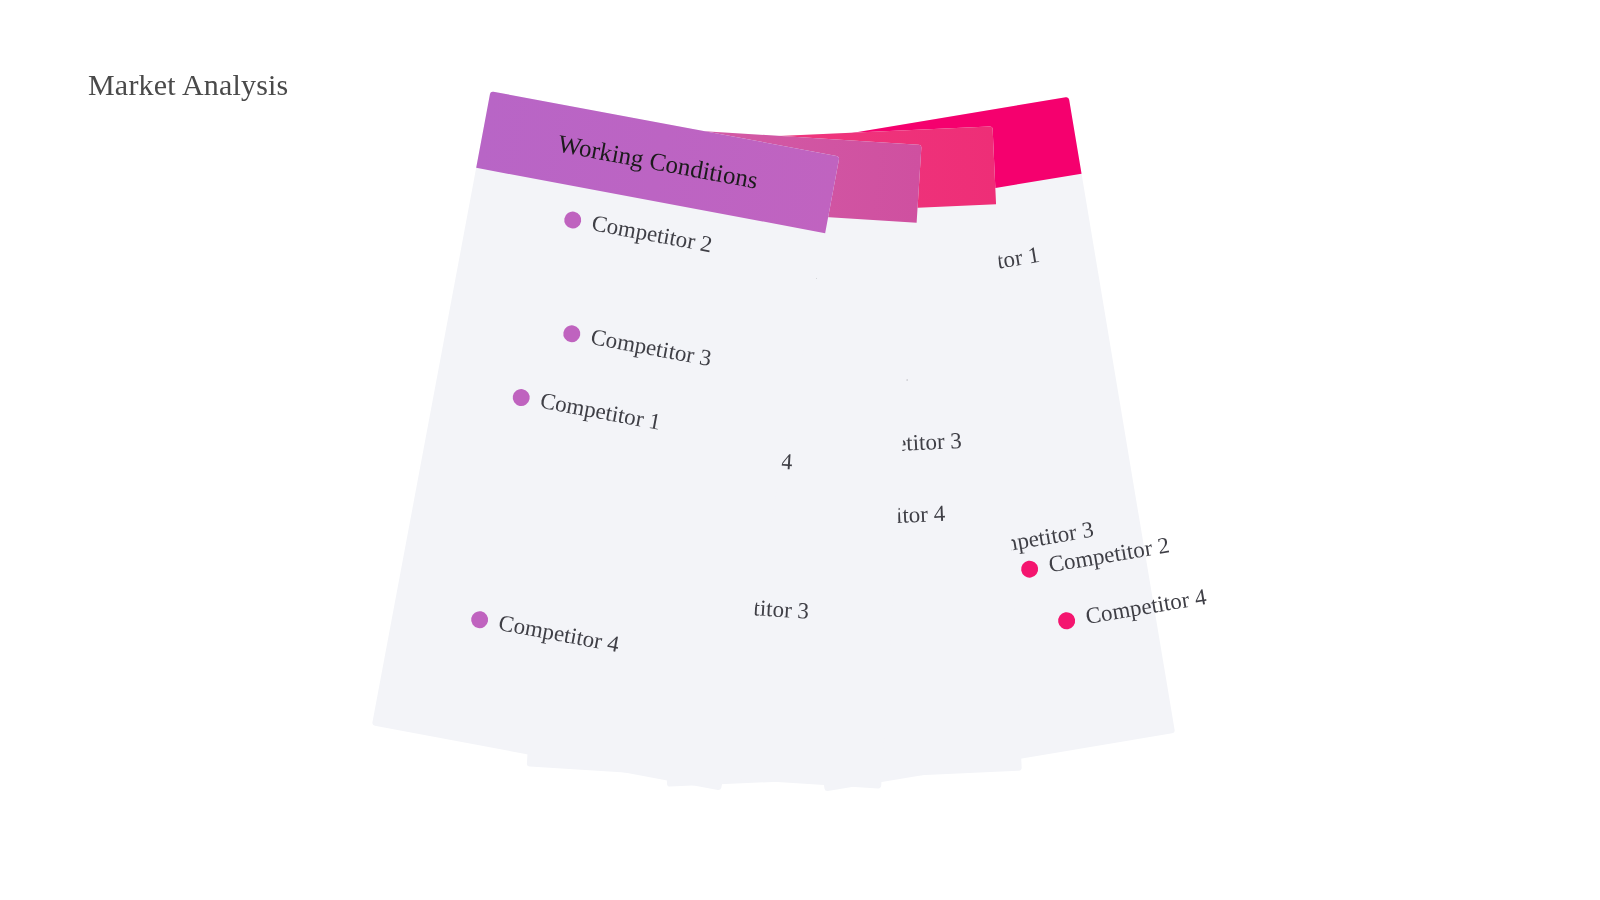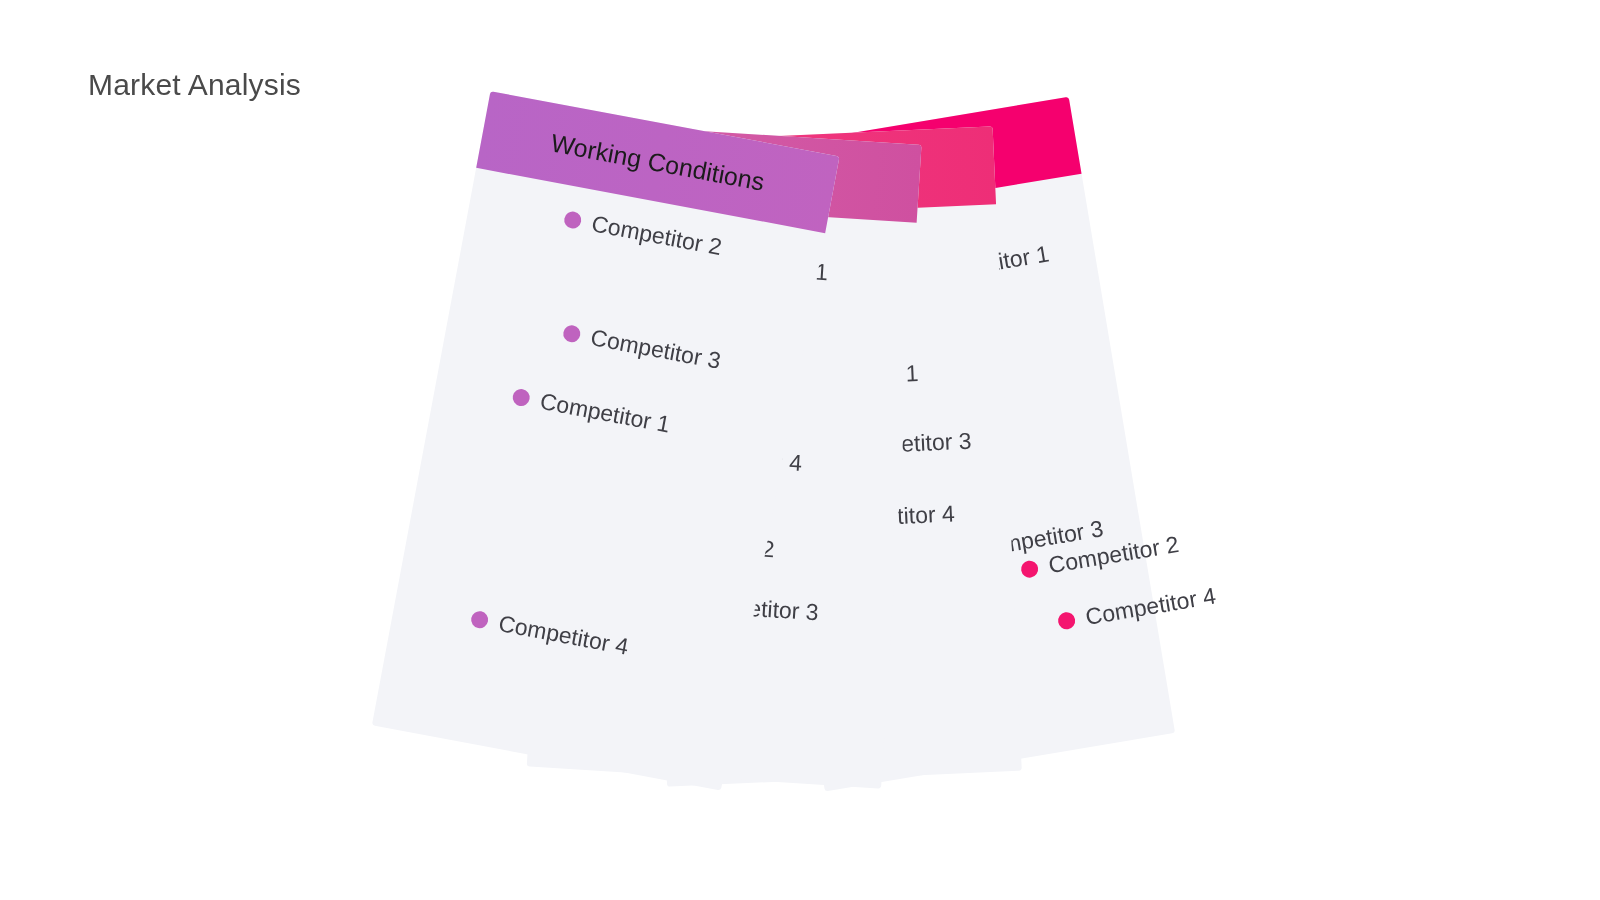--- a/index.html
+++ b/index.html
@@ -2,21 +2,21 @@
 <html><head>
 <meta charset="utf-8">
 <style>
   * { margin:0; padding:0; box-sizing:border-box; }
   html, body {
     width:1600px; height:900px;
     background:#ffffff;
     font-family:"Liberation Sans", sans-serif;
     overflow:hidden;
   }
-  #stage { position:relative; width:1600px; height:900px; background:#ffffff; }
+  #stage { position:relative; width:1600px; height:900px; background:#ffffff;font-family:Liberation Serif, serif; }
 
   #page-title {
     position:absolute; left:88px; top:68px;
     font-size:30px; font-weight:400; color:#4a4a4a;
     letter-spacing:0.2px; white-space:nowrap;
   }
 
   .fan { position:absolute; left:0; top:0; width:1600px; height:900px; }
 
   

